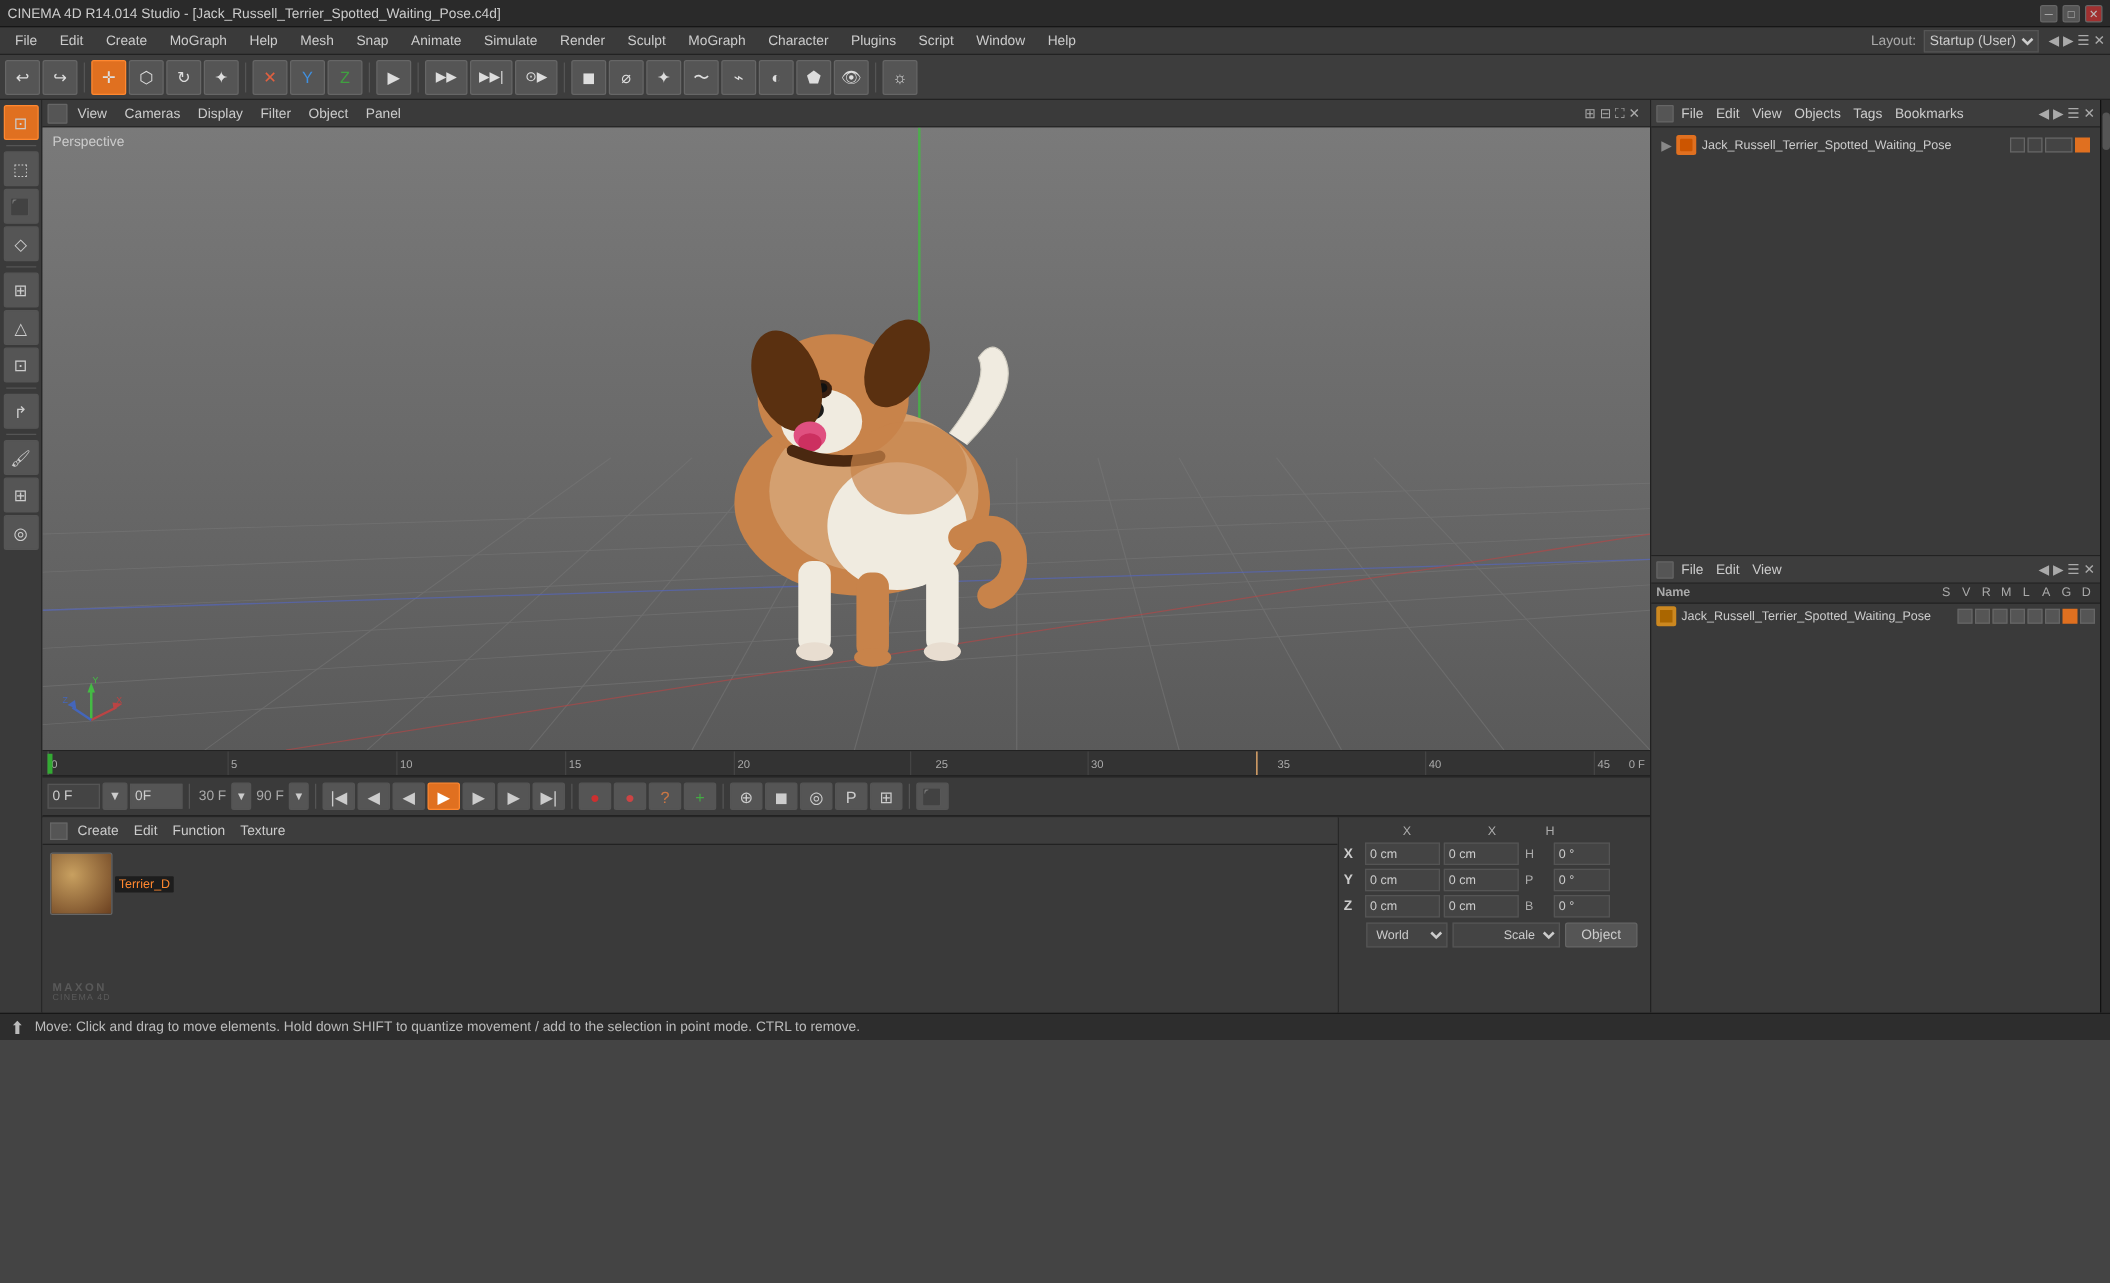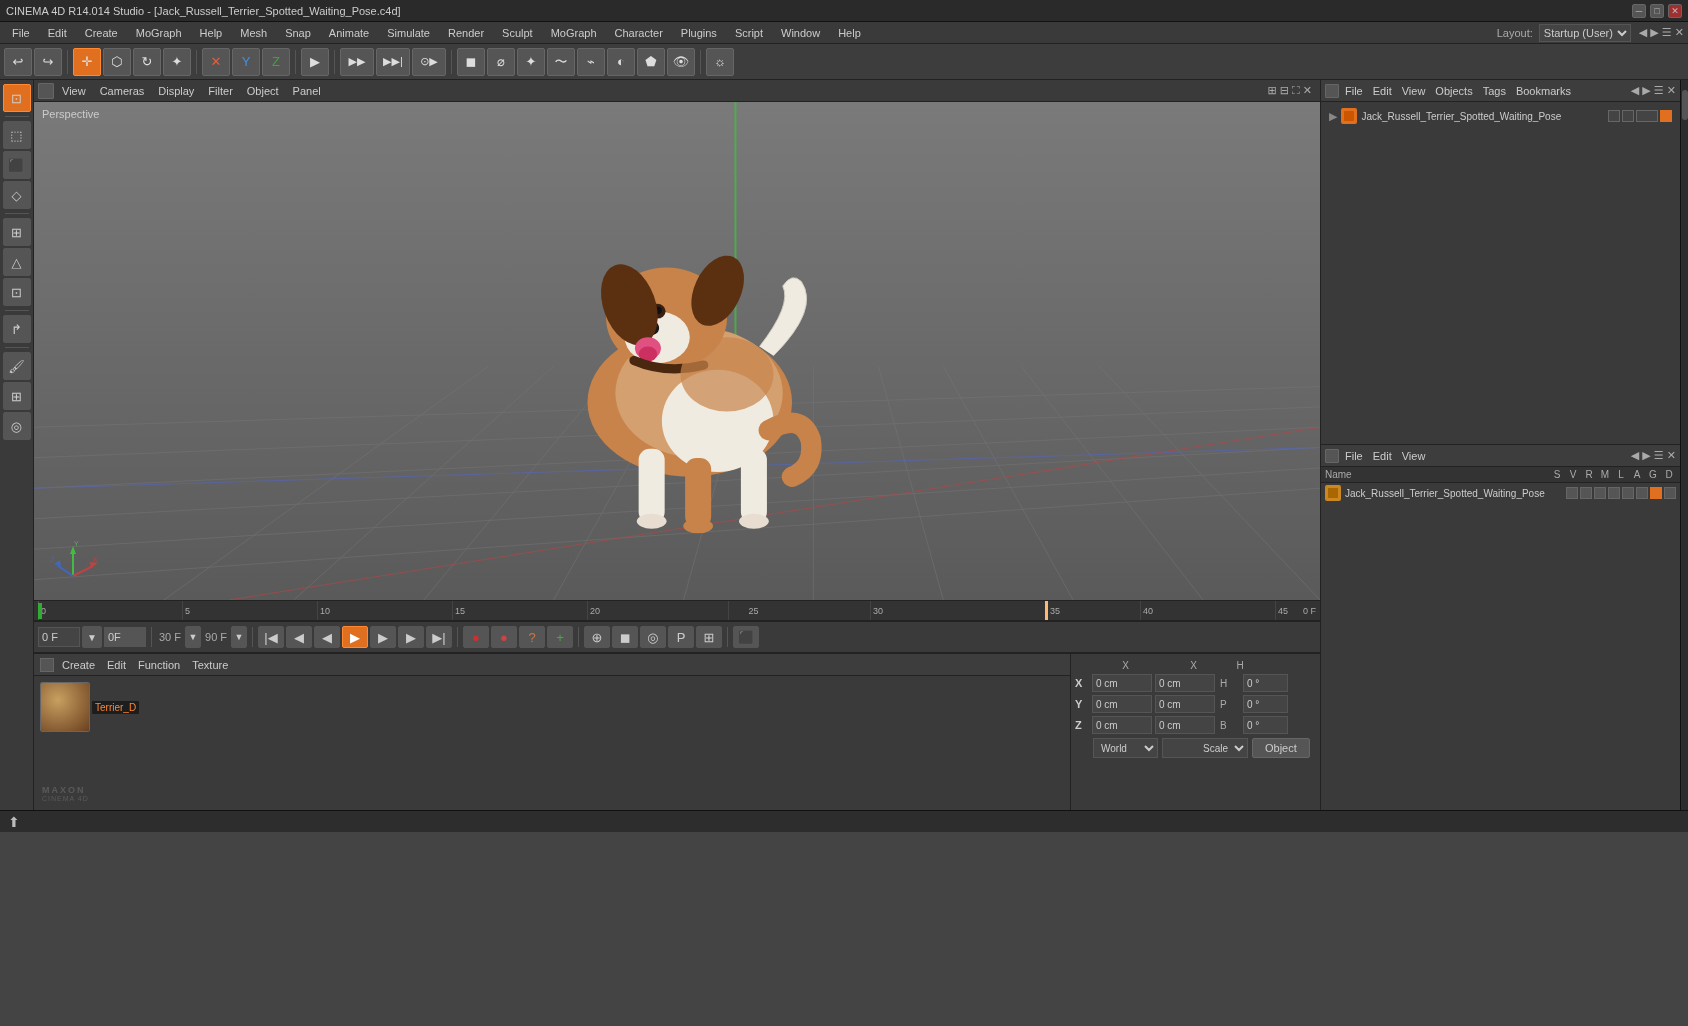--- a/index.html
+++ b/index.html
@@ -282,21 +282,21 @@
         <div id="timeline-green-bar" style="position:absolute; left:4px; top:2px; width:4px; height:16px; background:#3a3; z-index:10;"></div>
 
         <div style="position:absolute; left:0; top:0; width:100%; height:100%; display:flex; align-items:center;">
           <div style="position:absolute; left:4px; top:0; height:100%; display:flex; align-items:center; color:#aaa; font-size:9px; border-left:1px solid #555; padding-left:2px;">0</div>
           <div style="position:absolute; left:11.5%; top:0; height:100%; display:flex; align-items:center; color:#aaa; font-size:9px; border-left:1px solid #444; padding-left:2px;">5</div>
           <div style="position:absolute; left:22%; top:0; height:100%; display:flex; align-items:center; color:#aaa; font-size:9px; border-left:1px solid #444; padding-left:2px;">10</div>
           <div style="position:absolute; left:32.5%; top:0; height:100%; display:flex; align-items:center; color:#aaa; font-size:9px; border-left:1px solid #444; padding-left:2px;">15</div>
           <div style="position:absolute; left:43%; top:0; height:100%; display:flex; align-items:center; color:#aaa; font-size:9px; border-left:1px solid #444; padding-left:2px;">20</div>
           <div style="position:absolute; left:54%; top:0; height:100%; display:flex; align-items:center; color:#aaa; font-size:9px; border-left:1px solid #444; padding-left:19px;">25</div>
           <div style="position:absolute; left:65%; top:0; height:100%; display:flex; align-items:center; color:#aaa; font-size:9px; border-left:1px solid #444; padding-left:2px;">30</div>
-          <div style="position:absolute; left:75.5%; top:0; height:100%; display:flex; align-items:center; color:#aaa; font-size:9px; border-left:3px solid #fdba74; padding-left:2px;margin-left:40px;">35</div>
+          <div style="position:absolute; left:75.5%; top:0; height:100%; display:flex; align-items:center; color:#aaa; font-size:9px; border-left:1px solid #fdba74; padding-left:16px;">35</div>
           <div style="position:absolute; left:86%; top:0; height:100%; display:flex; align-items:center; color:#aaa; font-size:9px; border-left:1px solid #444; padding-left:2px;">40</div>
           <div style="position:absolute; left:96.5%; top:0; height:100%; display:flex; align-items:center; color:#aaa; font-size:9px; border-left:1px solid #444; padding-left:2px;">45</div>
         </div>
         <div style="position:absolute; right:4px; top:50%; transform:translateY(-50%); color:#aaa; font-size:9px;">0 F</div>
       </div>
 
       <div id="timeline-controls" style="height:32px; background:#3a3a3a; display:flex; align-items:center; padding:0 4px; gap:2px; border-bottom:1px solid #222;">
         <input class="tc-input" value="0 F" style="width: 42px;">
         <div class="tc-btn" style="width:20px; font-size:10px;">▼</div>
         <input class="tc-input" value="0F" style="width: 42px; background: rgb(85, 85, 85);">
@@ -436,21 +436,21 @@
       <div id="right-menubar2" style="height:22px; background:#3d3d3d; display:flex; align-items:center; padding:0 4px; gap:2px; border-bottom:1px solid #222; flex-shrink:0;">
         <div style="width:14px; height:14px; background:#555; border:1px solid #666; border-radius:1px;"></div>
         <span class="r-menu">File</span>
         <span class="r-menu">Edit</span>
         <span class="r-menu">View</span>
         <div style="flex:1;"></div>
         <span style="color:#aaa; font-size:11px;">◀ ▶ ☰ ✕</span>
       </div>
 
       <div style="display:flex; align-items:center; padding:2px 4px; background:#333; border-bottom:1px solid #222; flex-shrink:0;">
-        <span style="flex:1; color:#aaa; font-size:10px;">Name</span>
+        <span style="flex:1; color:#aaa; font-size:10px;font-weight:bold;">Name</span>
         <div style="display:flex; gap:2px;">
           <span style="width:14px; text-align:center; color:#aaa; font-size:10px;">S</span>
           <span style="width:14px; text-align:center; color:#aaa; font-size:10px;">V</span>
           <span style="width:14px; text-align:center; color:#aaa; font-size:10px;">R</span>
           <span style="width:14px; text-align:center; color:#aaa; font-size:10px;">M</span>
           <span style="width:14px; text-align:center; color:#aaa; font-size:10px;">L</span>
           <span style="width:14px; text-align:center; color:#aaa; font-size:10px;">A</span>
           <span style="width:14px; text-align:center; color:#aaa; font-size:10px;">G</span>
           <span style="width:14px; text-align:center; color:#aaa; font-size:10px;">D</span>
         </div>
@@ -475,13 +475,14 @@
     </div>
   </div>
 
   <div id="right-scrollbar" style="width:8px; background:#2d2d2d; border-left:1px solid #111; position:relative;">
     <div style="width:6px; height:30px; background:#555; border-radius:3px; position:absolute; top:10px; left:1px;"></div>
   </div>
 </div>
 
 <div id="statusbar" style="height:22px; background:#2d2d2d; border-top:1px solid #111; display:flex; align-items:center; padding:0 8px; color:#bbb; font-size:11px;">
   <span style="margin-right:8px; font-size:14px;">⬆</span>
+  <span>Move: Click and drag to move elements. Hold down SHIFT to quantize movement / add to the selection in point mode. CTRL to remove.</span>
 </div>
 
 </body></html>

